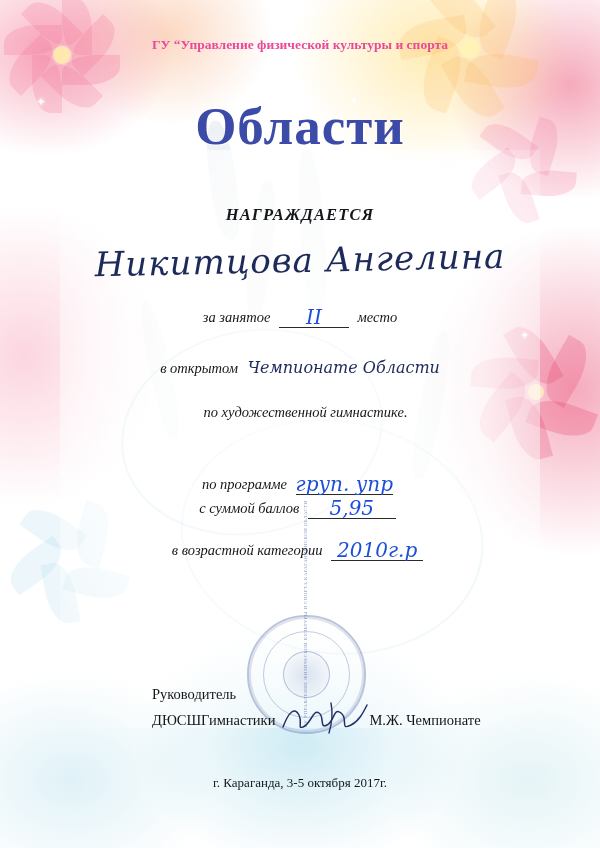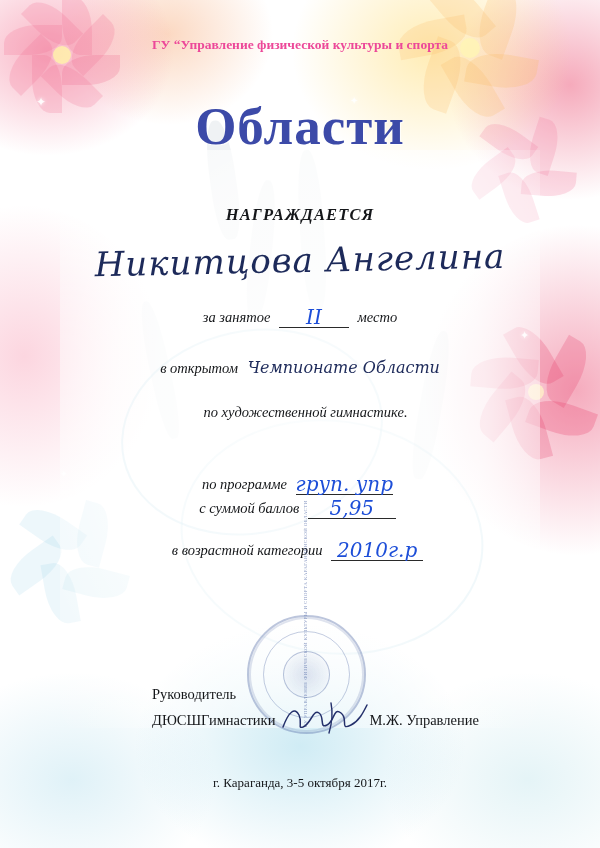--- a/index.html
+++ b/index.html
@@ -370,19 +370,19 @@
     <div class="sign-block">
       <div class="sign-role">Руководитель</div>
       <div class="sign-line2">
         <span>ДЮСШГимнастики</span>
         <span class="signature-mark">
           <svg width="92" height="34" viewBox="0 0 92 34" fill="none" xmlns="http://www.w3.org/2000/svg">
             <path d="M4 26 C10 10, 16 6, 20 14 C24 22, 18 28, 24 26 C32 23, 34 8, 40 12 C46 16, 40 28, 48 24 C56 20, 54 6, 62 12 C70 18, 60 30, 72 24 C80 20, 84 12, 88 4" stroke="#24306b" stroke-width="1.5" stroke-linecap="round"></path>
             <path d="M52 2 C54 12, 53 22, 50 32" stroke="#24306b" stroke-width="1.4" stroke-linecap="round"></path>
           </svg>
         </span>
-        <span>М.Ж. Управление</span>
+        <span>М.Ж. Чемпионате</span>
       </div>
     </div>
 
     <div class="place-date">г. Караганда, 3-5 октября 2017г.</div>
   </div>
 </div>
 
 </body></html>

